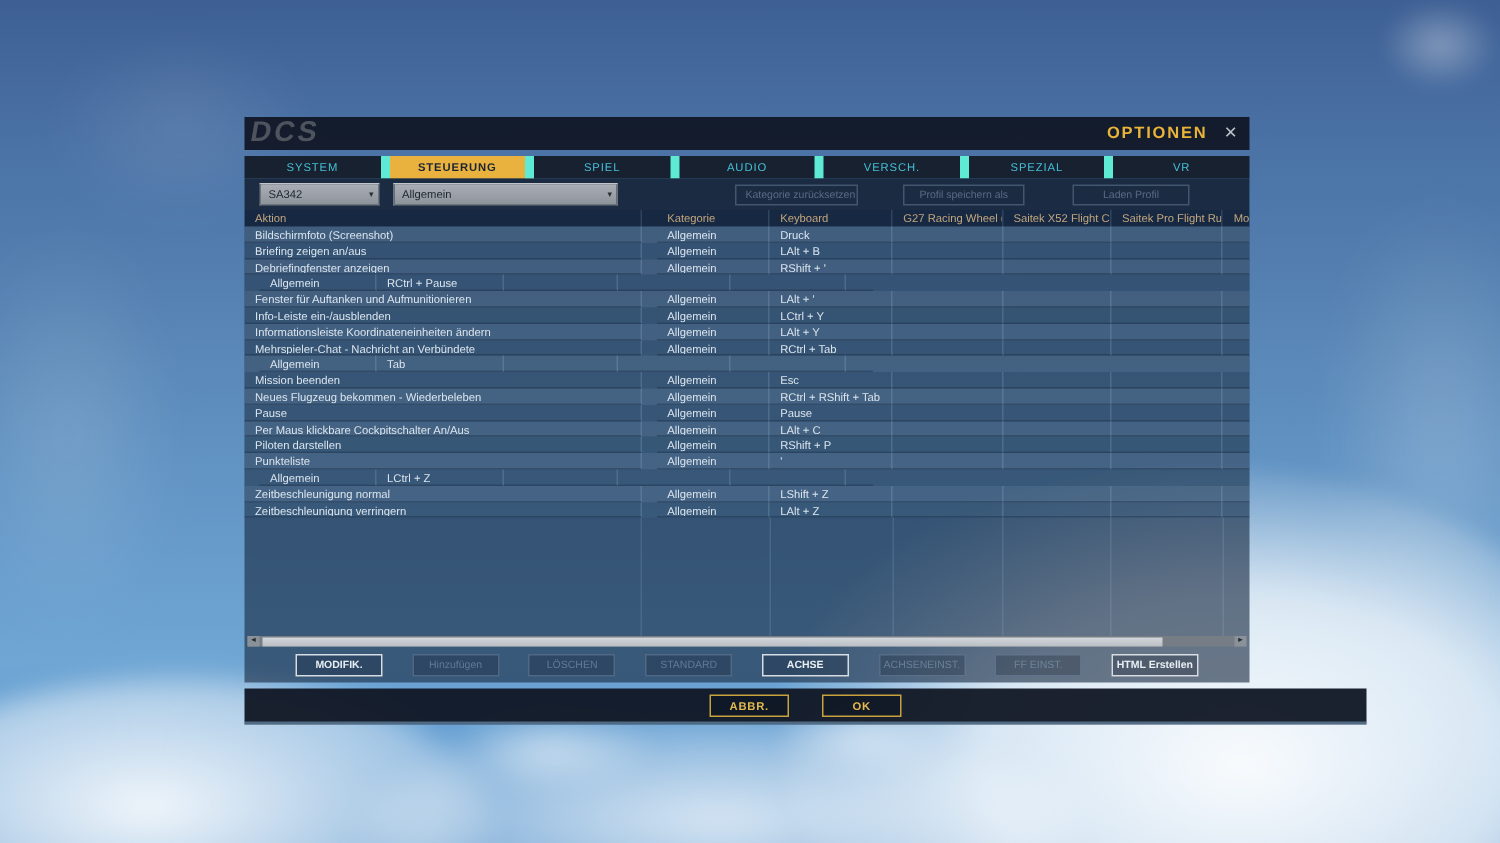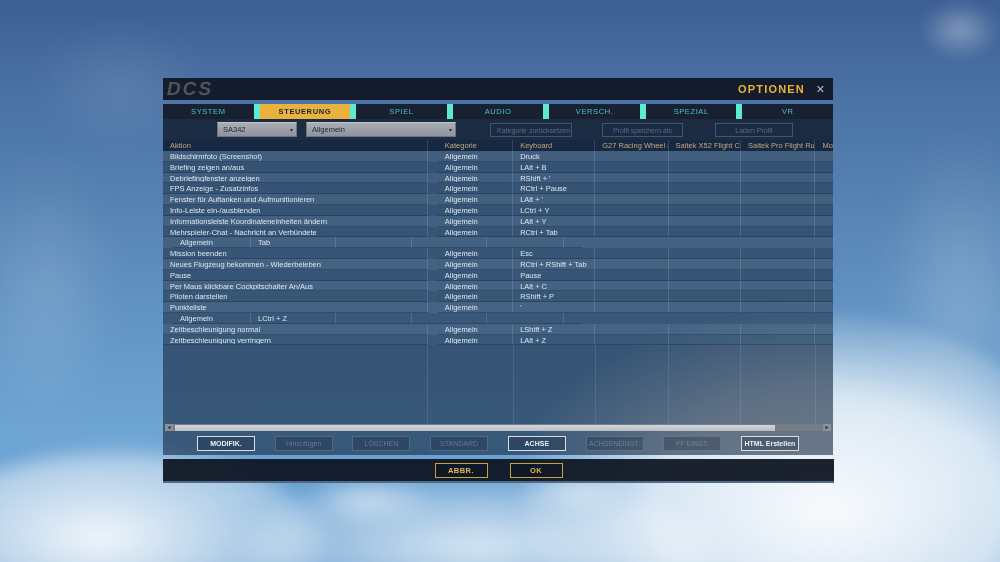--- a/index.html
+++ b/index.html
@@ -41,21 +41,21 @@
   .tab{flex:1;height:15px;line-height:16px;text-align:center;font-size:7.5px;letter-spacing:.6px;
     color:#45c0d8;border-right:6px solid #5eead4;box-sizing:border-box;cursor:pointer;overflow:hidden;white-space:nowrap;}
   .tab:last-child{border-right:none;}
   .tab.active{background:#e9b13e;color:#1a2433;font-weight:bold;}
 
   
   .panel{position:absolute;left:0;top:41px;width:670px;height:336px;background:rgba(24,42,66,.62);overflow:hidden;}
   .controlsrow{position:absolute;left:0;top:0;width:670px;height:21px;background:rgba(10,16,28,.50);}
   .dropdown{position:absolute;top:3px;height:15px;box-sizing:border-box;cursor:pointer;
     background:linear-gradient(180deg,#a9aeb4,#8e949b);border:1px solid #6f757c;border-top-color:#c2c6cb;
-    color:#1d2530;font-size:7.5px;line-height:14px;padding-left:5px;overflow:hidden;white-space:nowrap;margin-left:44px;}
+    color:#1d2530;font-size:7.5px;line-height:14px;padding-left:5px;overflow:hidden;white-space:nowrap;}
   .dd-aircraft{left:10px;width:80px;}
   .dd-category{left:99px;width:150px;}
   .dd-arrow{position:absolute;right:3px;top:0;font-size:6px;line-height:14px;color:#2a313b;}
   .topbtn{position:absolute;top:4px;height:14px;box-sizing:border-box;background:transparent;
     border:1px solid rgba(140,165,195,.35);color:rgba(150,178,205,.48);font-size:7px;line-height:12px;
     text-align:center;overflow:hidden;white-space:nowrap;font-family:inherit;}
   .tb0{left:327px;width:82px;}
   .tb1{left:439px;width:81px;}
   .tb2{left:552px;width:78px;}
 
@@ -91,21 +91,21 @@
 
   
   .btnrow{position:absolute;left:0;top:317px;width:670px;height:16px;display:flex;justify-content:space-between;
     padding:0 34px;box-sizing:border-box;}
   .abtn{width:58px;height:15px;box-sizing:border-box;background:rgba(10,20,35,.25);font-family:inherit;
     font-size:7px;line-height:13px;text-align:center;overflow:hidden;white-space:nowrap;padding:0;}
   .abtn.on{border:1px solid #d7dde3;color:#e9eef3;font-weight:bold;}
   .abtn.off{border:1px solid rgba(140,165,195,.35);color:rgba(150,178,205,.48);}
 
   
-  .footer{position:absolute;left:0;top:381px;width:671px;height:22px;background:rgba(16,22,36,.95);
+  .footer{position:absolute;left:0;top:381px;width:748px;height:22px;background:rgba(16,22,36,.95);
     display:flex;justify-content:center;align-items:center;gap:22px;border-bottom:2px solid rgba(150,200,240,.45);box-sizing:content-box;}
   .fbtn{width:53px;height:15px;box-sizing:border-box;background:rgba(8,12,22,.3);border:1px solid #c9a23e;
     color:#e3b84d;font-size:7.5px;font-weight:bold;line-height:13px;text-align:center;font-family:inherit;padding:0;letter-spacing:.5px;}
 </style>
 </head>
 <body>
 
 <div id="screen">
   <div class="cloud cl-left-wisp"></div>
   <div class="cloud cl-left-wisp2"></div>
@@ -183,21 +183,20 @@
           <div class="trow even">
             <div class="tcell c0">Debriefingfenster anzeigen</div>
             <div class="tcell c1">Allgemein</div>
             <div class="tcell c2">RShift + '</div>
             <div class="tcell c3"></div>
             <div class="tcell c4"></div>
             <div class="tcell c5"></div>
             <div class="tcell c6"></div>
           </div>
           <div class="trow odd">
-            <div class="tcell c0">FPS Anzeige - Zusatzinfos</div>
             <div class="tcell c1">Allgemein</div>
             <div class="tcell c2">RCtrl + Pause</div>
             <div class="tcell c3"></div>
             <div class="tcell c4"></div>
             <div class="tcell c5"></div>
             <div class="tcell c6"></div>
           </div>
           <div class="trow even">
             <div class="tcell c0">Fenster für Auftanken und Aufmunitionieren</div>
             <div class="tcell c1">Allgemein</div>

